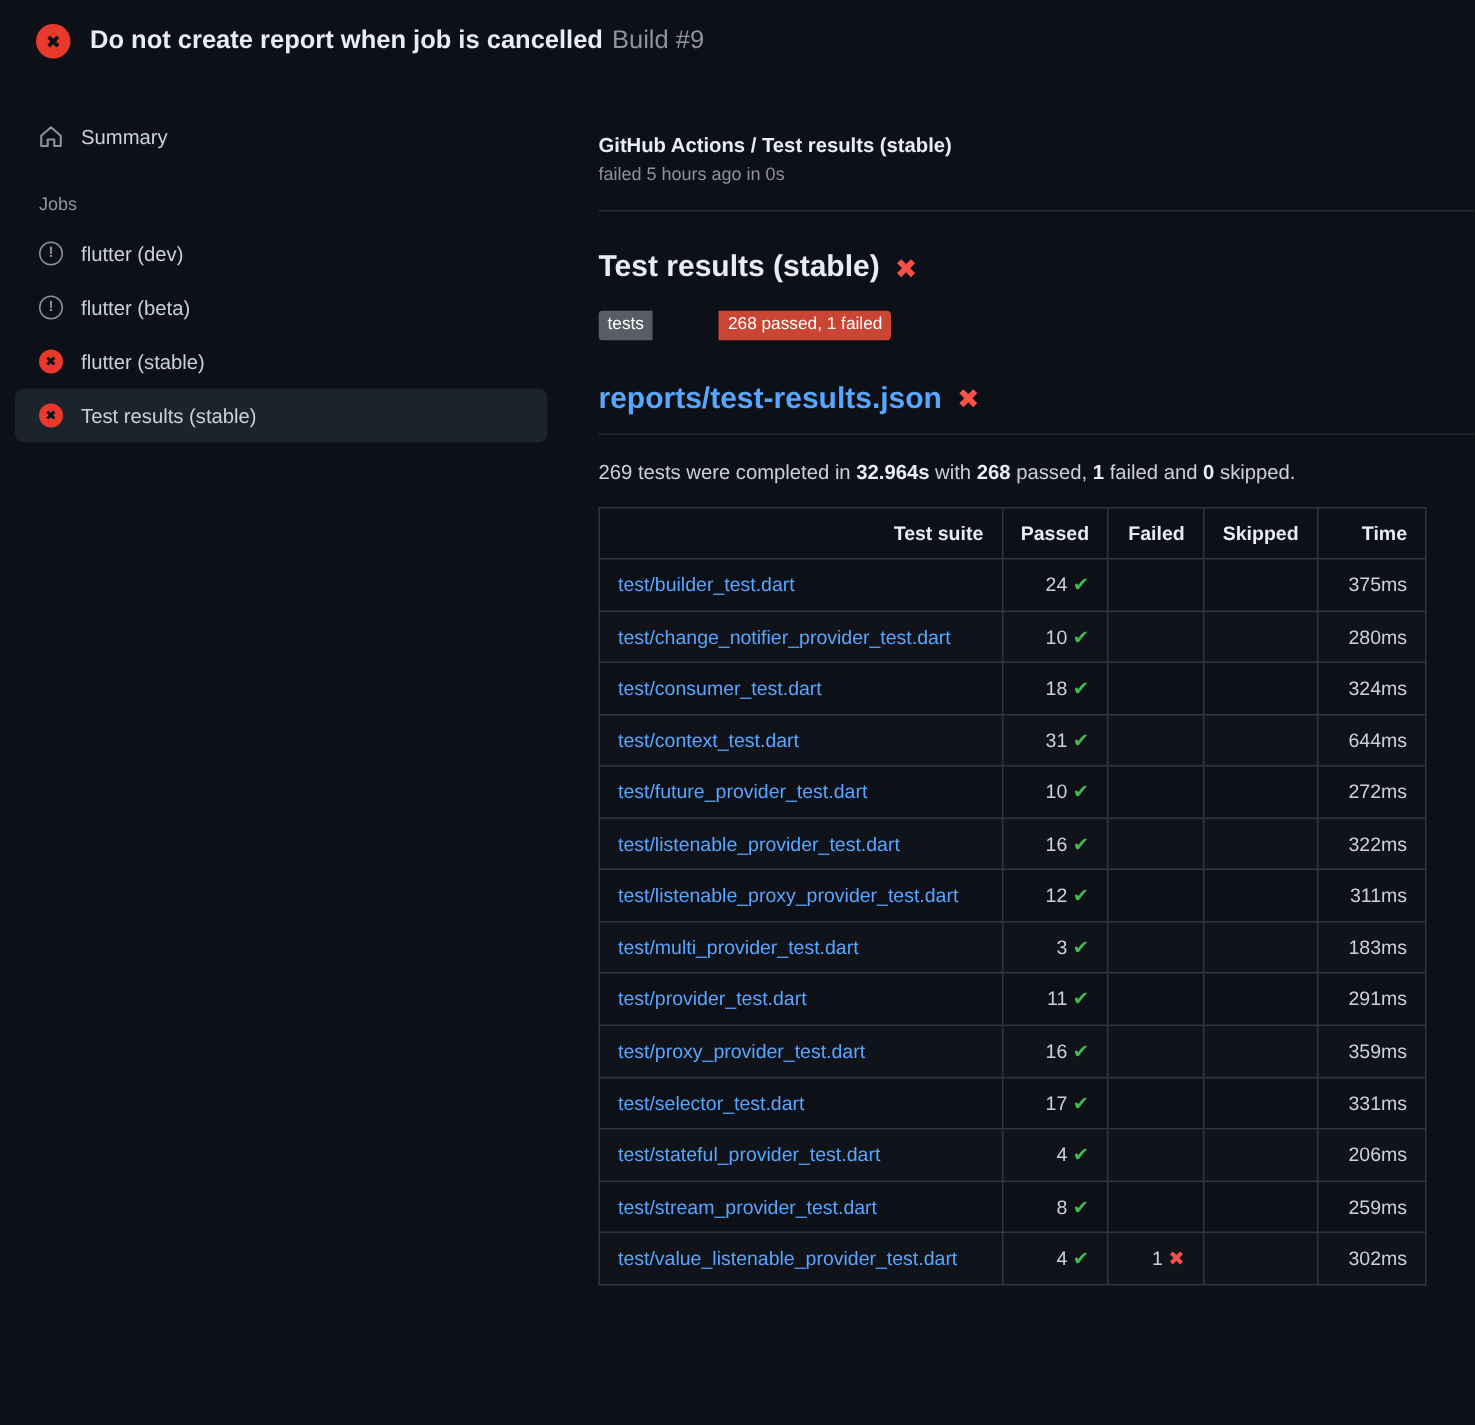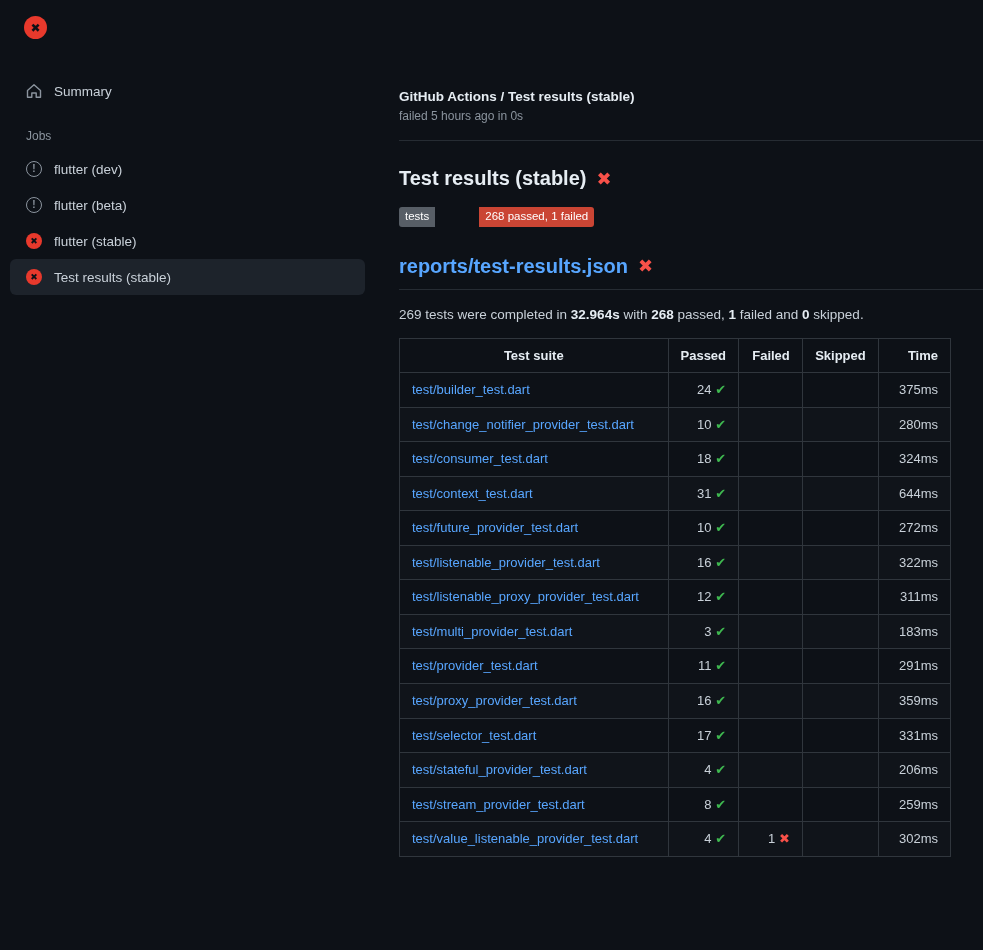--- a/index.html
+++ b/index.html
@@ -133,33 +133,34 @@
     font-size: 13px;
   }
   .results-table th, .results-table td {
     border: 1px solid var(--border, #30363d);
     padding: 8px 12px;
     line-height: 1.35;
   }
   .results-table th {
     color: var(--text-bright, #e6edf3);
     font-weight: 700;
-    text-align: center;
+    text-align: right;
   }
   .results-table th.num, .results-table td.num { text-align: right; }
   .results-table tbody tr:nth-child(even) td { background: rgba(255,255,255,0.015); }
   .suite-link { color: var(--link, #58a6ff); text-decoration: none; }
   .check { color: var(--check-green, #3fb950); font-weight: 700; }
   .cross { color: var(--cross-red, #f85149); font-weight: 700; }
 </style>
 </head>
 <body>
 
 <header class="app-header">
   <span class="fail-circle-lg">✖</span>
+  <h1 class="app-title"><span>Do not create report when job is cancelled</span><span class="build-label">Build #9</span></h1>
 </header>
 
 <div class="layout">
 
   <aside class="sidebar">
     <div class="side-item">
       <svg class="home-icon" width="16" height="16" viewBox="0 0 16 16" fill="none" stroke="#8b949e" stroke-width="1.4" stroke-linejoin="round">
         <path d="M1.5 7.5 8 1.8l6.5 5.7v6.8h-4.3V10H5.8v4.3H1.5Z"></path>
       </svg>
       <span>Summary</span>

